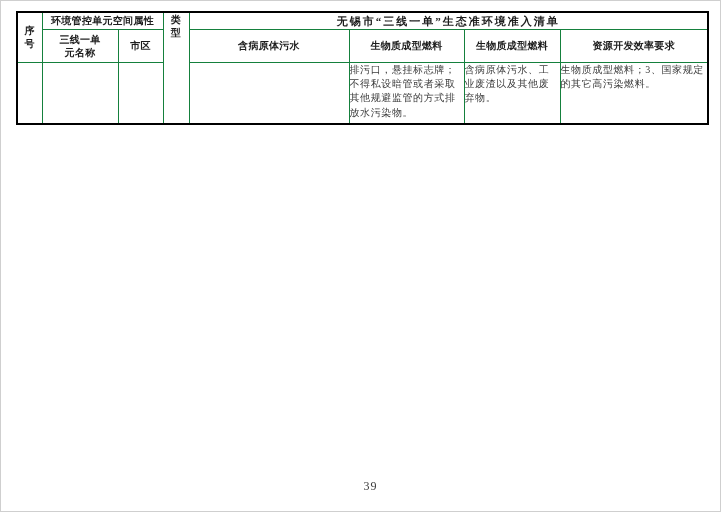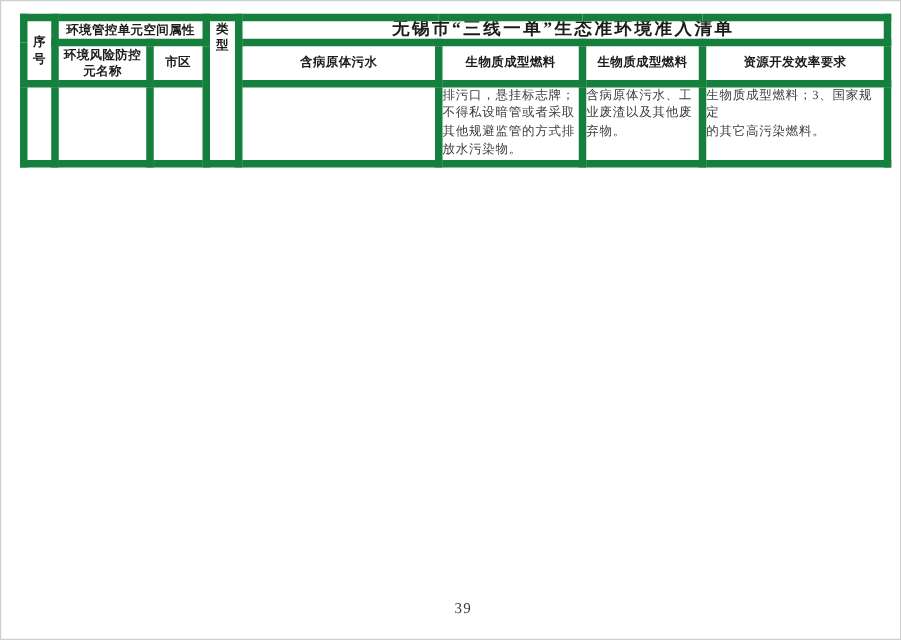--- a/index.html
+++ b/index.html
@@ -21,40 +21,40 @@
     position: absolute;
     left: 15px;
     top: 10px;
     width: 691px;
     border-collapse: collapse;
     table-layout: fixed;
     border: 2px solid #000000;
   }
   table.access-table th,
   table.access-table td {
-    border: 6px solid #15803d;
+    border: 1px solid #15803d;
     padding: 0;
     overflow: hidden;
   }
   tr.row-group-header { height: 17px; }
   tr.row-sub-header   { height: 33px; }
   tr.row-body         { height: 62px; }
 
   th.hdr {
     font-weight: bold;
     font-size: 10px;
     line-height: 13px;
     color: #1c1c1c;
     text-align: center;
     vertical-align: middle;
     white-space: pre-line;
     letter-spacing: 0.3px;
   }
   th.title-cell {
-    font-size: 14px;
+    font-size: 11px;
     letter-spacing: 2px;
     line-height: 14px;
   }
   th.type-cell {
     vertical-align: top;
     padding-top: 14px;
   }
   td.body-cell {
     vertical-align: top;
     text-align: left;
@@ -98,21 +98,21 @@
         <tr class="row-group-header">
       <th class="hdr" rowspan="2">序
 号</th>
       <th class="hdr" colspan="2">环境管控单元空间属性</th>
       <th class="hdr type-cell" rowspan="3">类
 型</th>
       <th class="hdr title-cell" colspan="4">无锡市“三线一单”生态准环境准入清单</th>
     </tr>
 
     <tr class="row-sub-header">
-      <th class="hdr">环境风险防控
+      <th class="hdr">三线一单
 元名称</th>
       <th class="hdr">市区</th>
       <th class="hdr">含病原体污水</th>
       <th class="hdr">生物质成型燃料</th>
       <th class="hdr">生物质成型燃料</th>
       <th class="hdr">资源开发效率要求</th>
     </tr>
 
     <tr class="row-body">
       <td class="body-cell"></td>

